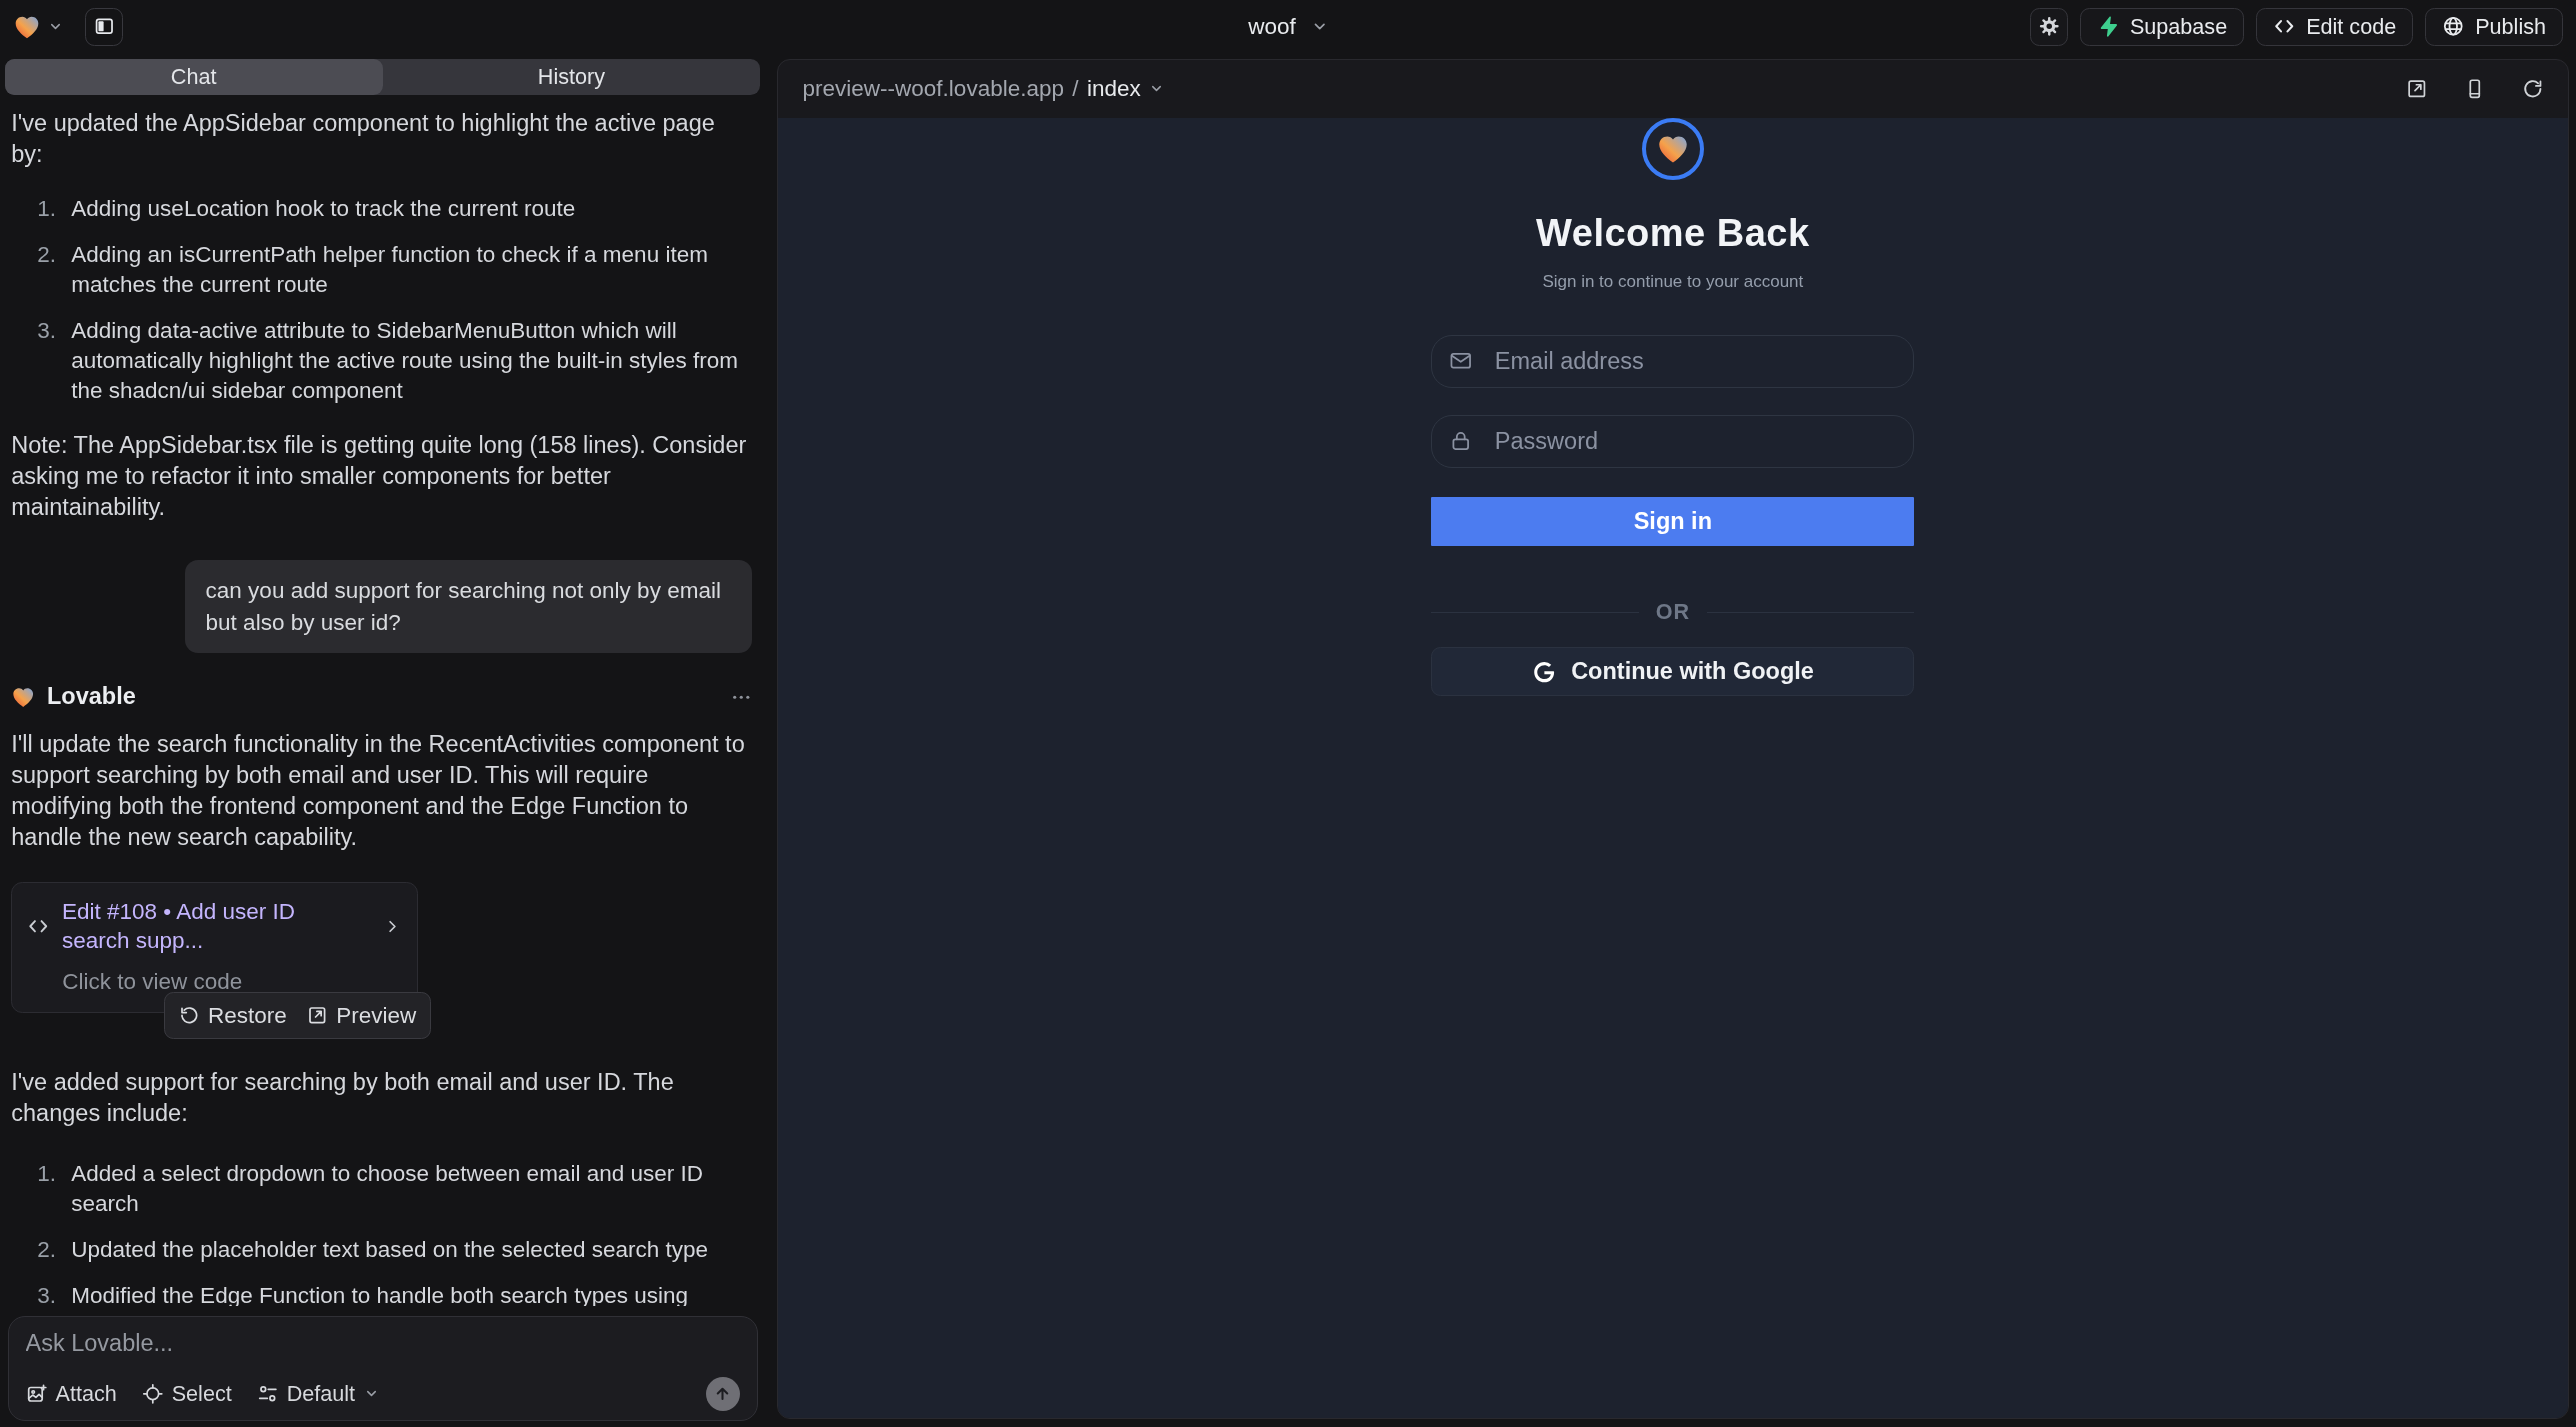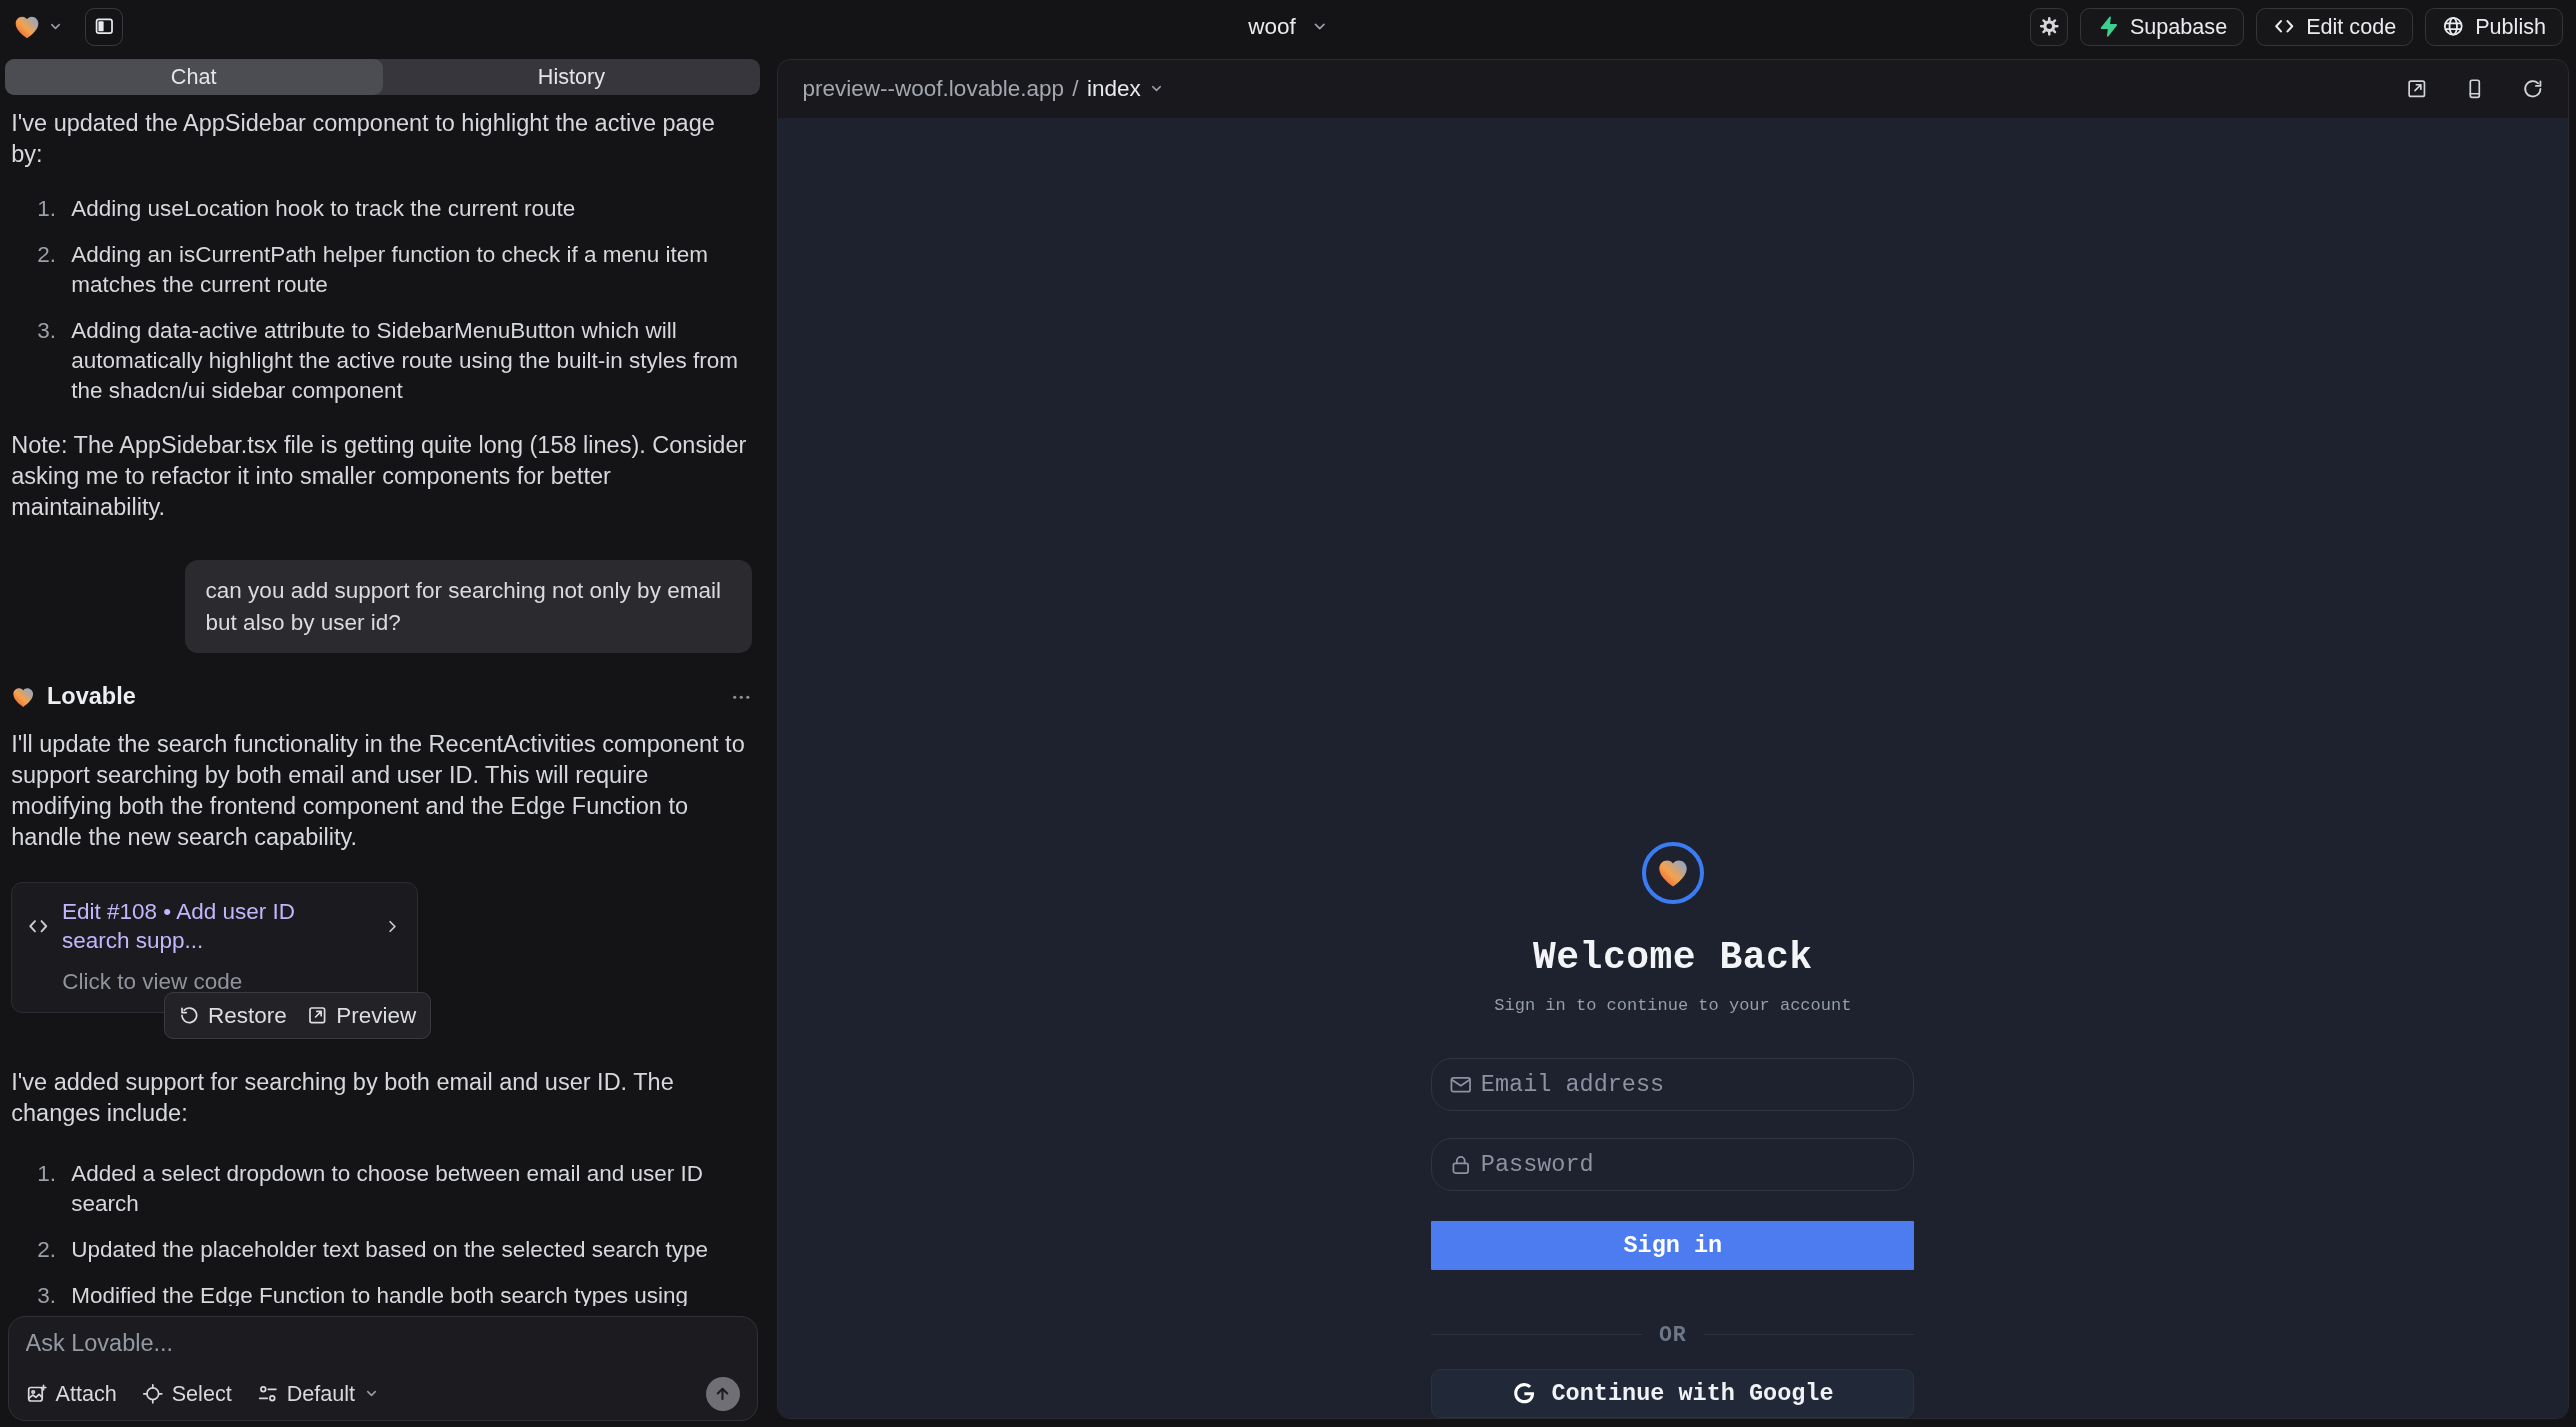--- a/index.html
+++ b/index.html
@@ -70,29 +70,29 @@
 
   
   .preview-col { flex:1; margin:5.6px 7.5px 9.4px 12.2px; background:#19191d; border:1.4px solid #29292e;
     border-radius:13px; display:flex; flex-direction:column; overflow:hidden; }
   .preview-header { height:58px; flex:none; display:flex; align-items:center; padding:0 24.4px;
     font-size:22.5px; color:#a3a7af; }
   .url-sel { display:flex; align-items:center; gap:8.4px; cursor:pointer; }
   .url-page { color:#e8eaed; }
   .ph-icons { margin-left:auto; display:flex; align-items:center; gap:36px; color:#d0d3d7; }
   .ph-icons > div { cursor:pointer; }
-  .preview-body { flex:1; background:#1d222e; display:flex; align-items:flex-end; justify-content:center;font-family:Liberation Mono, monospace; }
+  .preview-body { flex:1; background:#1d222e; display:flex; align-items:flex-start; justify-content:center; }
 
   .auth { width:483px; display:flex; flex-direction:column; align-items:center; }
   .logo-ring { width:62px; height:62px; border-radius:50%; border:4.7px solid #3b7cf5;
     display:flex; align-items:center; justify-content:center; margin-bottom:32px; }
   .auth-title { font-size:38px; font-weight:700; color:#f2f4f7; margin-bottom:17px; letter-spacing:0.5px; }
   .auth-sub { font-size:17px; color:#959eac; margin-bottom:43px; }
   .field { width:100%; height:53px; border:1.4px solid #2e3542; border-radius:21px;
-    display:flex; align-items:center; gap:8px; padding:0 17px; color:#8b92a2; margin-bottom:27px; }
+    display:flex; align-items:center; gap:22px; padding:0 17px; color:#8b92a2; margin-bottom:27px; }
   .field input { flex:1; border:none; outline:none; background:transparent; font-family:inherit;
     font-size:23.5px; color:#dfe3ea; padding:0; }
   .field input::placeholder { color:#8b92a2; }
   .signin-btn { width:100%; height:49px; border-radius:1px; background:#4c7cf0; color:#ffffff;
     font-size:23.5px; font-weight:700; display:flex; align-items:center; justify-content:center; margin-top:2.8px; cursor:pointer; }
   .or-row { width:100%; display:flex; align-items:center; gap:17px; margin-top:53px;
     color:#6e7787; font-size:21.6px; font-weight:700; letter-spacing:0.9px; }
   .or-line { flex:1; height:0.9px; background:#2b3240; }
   .google-btn { width:100%; height:49px; margin-top:22px; border:1.4px solid #2b3240; background:#212837;
     border-radius:9.4px; display:flex; align-items:center; justify-content:center; gap:15px;

